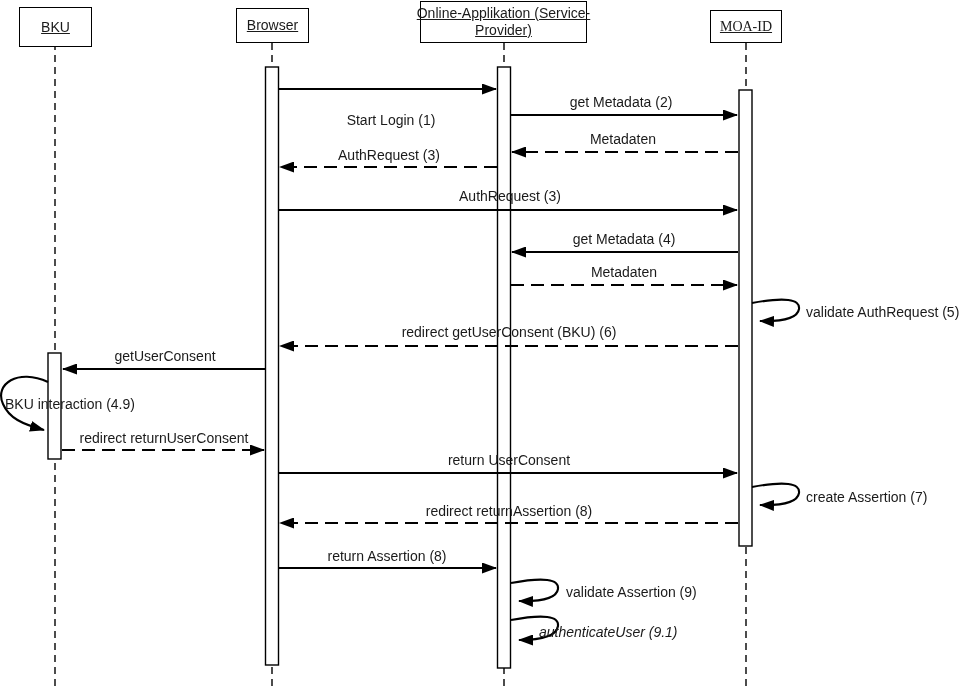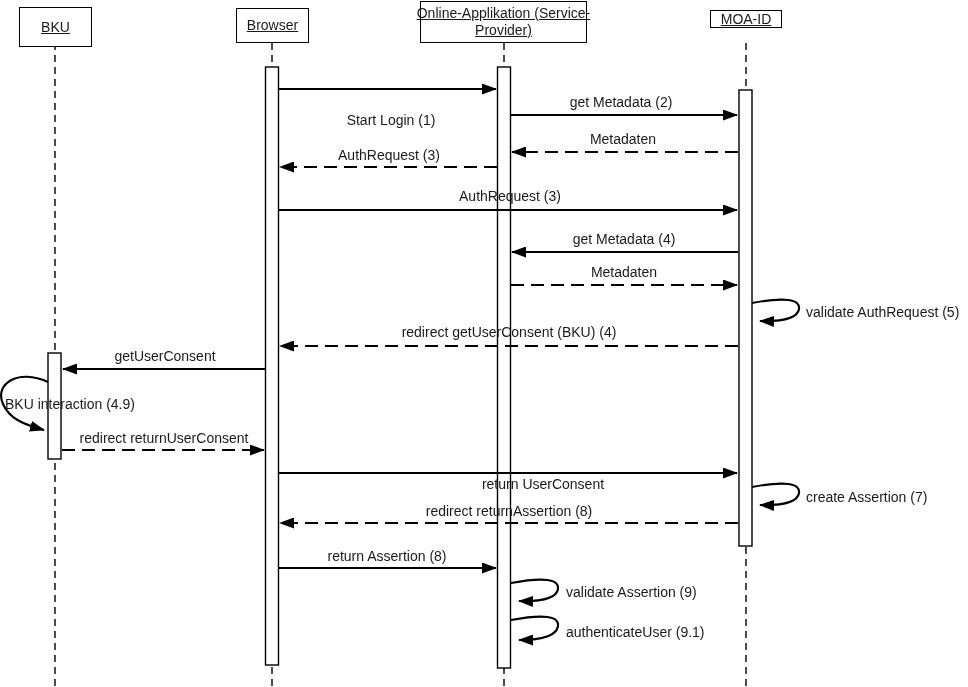--- a/index.html
+++ b/index.html
@@ -81,36 +81,36 @@
   <div class="head" style="left:19px;top:7px;width:73px;height:40px;">
     <span>BKU</span>
   </div>
   <div class="head" style="left:236px;top:8px;width:73px;height:35px;">
     <span>Browser</span>
   </div>
   <div class="head" style="left:420px;top:1px;width:167px;height:42px;">
     <span>Online-Applikation (Service-</span>
     <span>Provider)</span>
   </div>
-  <div class="head" style="left:710px;top:10px;width:72px;height:18px;">
+  <div class="head" style="left:710px;top:10px;width:72px;height:33px;font-family:Liberation Serif, serif;">
     <span>MOA-ID</span>
   </div>
 
   <div class="msg center" style="left:391px;top:68px;margin-top:44px;">Start Login (1)</div>
   <div class="msg center" style="left:621px;top:94px;">get Metadata (2)</div>
   <div class="msg center" style="left:623px;top:131px;">Metadaten</div>
   <div class="msg center" style="left:389px;top:147px;">AuthRequest (3)</div>
   <div class="msg center" style="left:510px;top:188px;">AuthRequest (3)</div>
   <div class="msg center" style="left:624px;top:231px;">get Metadata (4)</div>
   <div class="msg center" style="left:624px;top:264px;">Metadaten</div>
   <div class="msg" style="left:806px;top:304px;">validate AuthRequest (5)</div>
-  <div class="msg center" style="left:509px;top:324px;">redirect getUserConsent (BKU) (4)</div>
+  <div class="msg center" style="left:509px;top:324px;">redirect getUserConsent (BKU) (6)</div>
   <div class="msg center" style="left:165px;top:348px;">getUserConsent</div>
   <div class="msg" style="left:5px;top:396px;">BKU interaction (4.9)</div>
   <div class="msg center" style="left:164px;top:430px;">redirect returnUserConsent</div>
-  <div class="msg center" style="left:509px;top:476px;margin-left:34px;">return UserConsent</div>
+  <div class="msg center" style="left:509px;top:452px;">return UserConsent</div>
   <div class="msg" style="left:806px;top:489px;text-align:right;">create Assertion (7)</div>
   <div class="msg center" style="left:509px;top:503px;">redirect returnAssertion (8)</div>
   <div class="msg center" style="left:387px;top:548px;">return Assertion (8)</div>
   <div class="msg" style="left:566px;top:584px;">validate Assertion (9)</div>
-  <div class="msg" style="left:566px;top:624px;">authenticateUser (9.1)</div>
+  <div class="msg" style="left:539px;top:624px;font-style:italic;">authenticateUser (9.1)</div>
 
 </div>
 
 </body></html>

